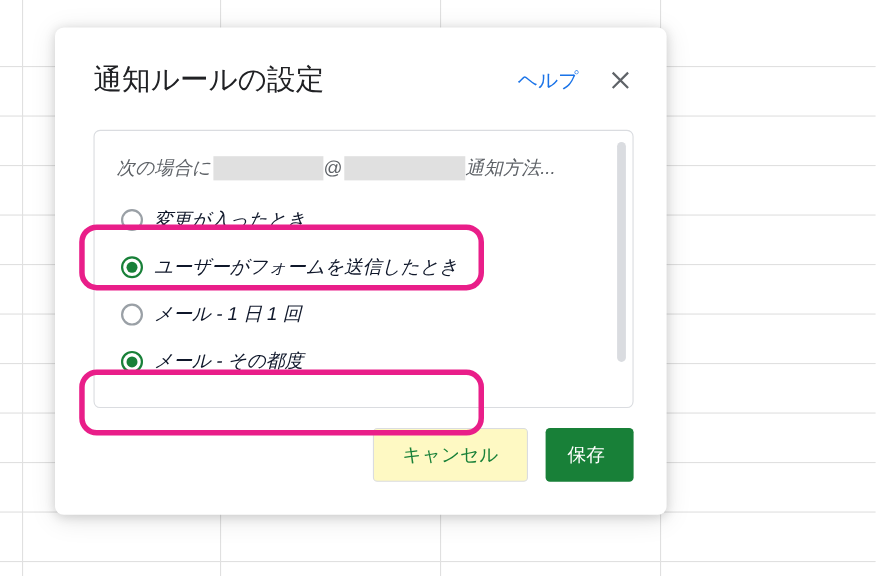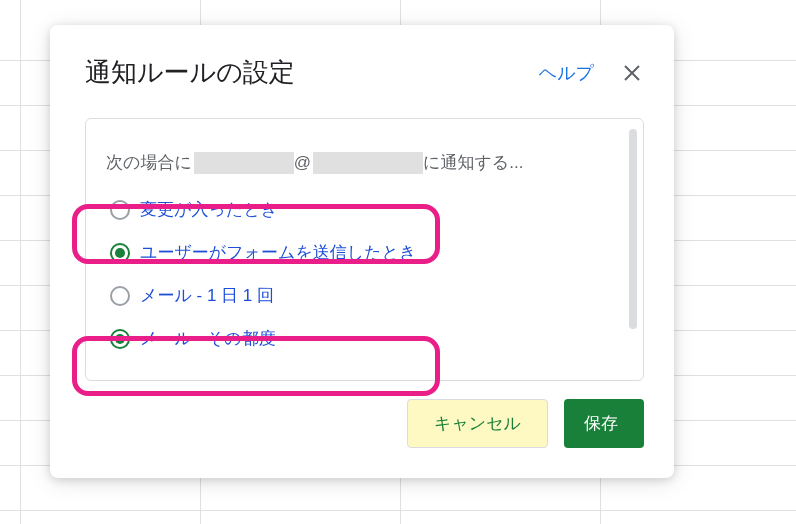--- a/index.html
+++ b/index.html
@@ -29,21 +29,21 @@
     .grid-bg .vline {
       position: absolute;
       top: 0; bottom: 0;
       width: 1px;
       background: #e0e0e0;
     }
     .dialog {
       position: absolute;
       left: 50px;
       top: 25px;
-      width: 624px;
+      width: 556px;
       background: #fff;
       border-radius: 8px;
       box-shadow: 0 2px 10px rgba(0,0,0,0.15), 0 4px 24px rgba(0,0,0,0.1);
       padding: 30px 30px 30px 35px;
     }
     .dialog-header {
       display: flex;
       align-items: center;
       justify-content: space-between;
       margin-bottom: 28px;
@@ -71,22 +71,23 @@
       cursor: pointer;
       width: 24px;
       height: 24px;
       display: flex;
       align-items: center;
       justify-content: center;
     }
     .dialog-body {
       border: 1px solid #dadce0;
       border-radius: 6px;
-      padding: 32px 20px 20px 20px;
+      padding: 22px 20px 20px 20px;
       position: relative;
+      font-style: italic;
     }
     .notify-line {
       color: #5f6368;
       font-size: 17px;
       margin-bottom: 14px;
       display: flex;
       align-items: center;
       flex-wrap: wrap;
       gap: 0;
     }
@@ -97,21 +98,21 @@
       vertical-align: middle;
     }
     .redact1 { width: 100px; margin-left: 2px; }
     .redact2 { width: 110px; margin-left: 2px; }
     .radio-row {
       display: flex;
       align-items: center;
       gap: 10px;
       padding: 10px 4px;
       font-size: 17px;
-      color: #1d4ed8;
+      color: #0f172a;
       cursor: pointer;
     }
     .radio-circle {
       width: 20px;
       height: 20px;
       border: 2px solid #9aa0a6;
       border-radius: 50%;
       position: relative;
       flex-shrink: 0;
     }
@@ -228,21 +229,21 @@
     </div>
   </div>
 
   <div class="dialog-body">
 
     <div class="notify-line">
       <span>次の場合に</span>
       <span class="redact redact1"></span>
       <span>@</span>
       <span class="redact redact2"></span>
-      <span> に通知する...</span>
+      <span> 通知方法...</span>
     </div>
 
     <div class="radio-row">
       <span class="radio-circle"></span>
       <span>変更が入ったとき</span>
     </div>
 
     <div class="radio-row">
       <span class="radio-circle selected"></span>
       <span>ユーザーがフォームを送信したとき</span>

